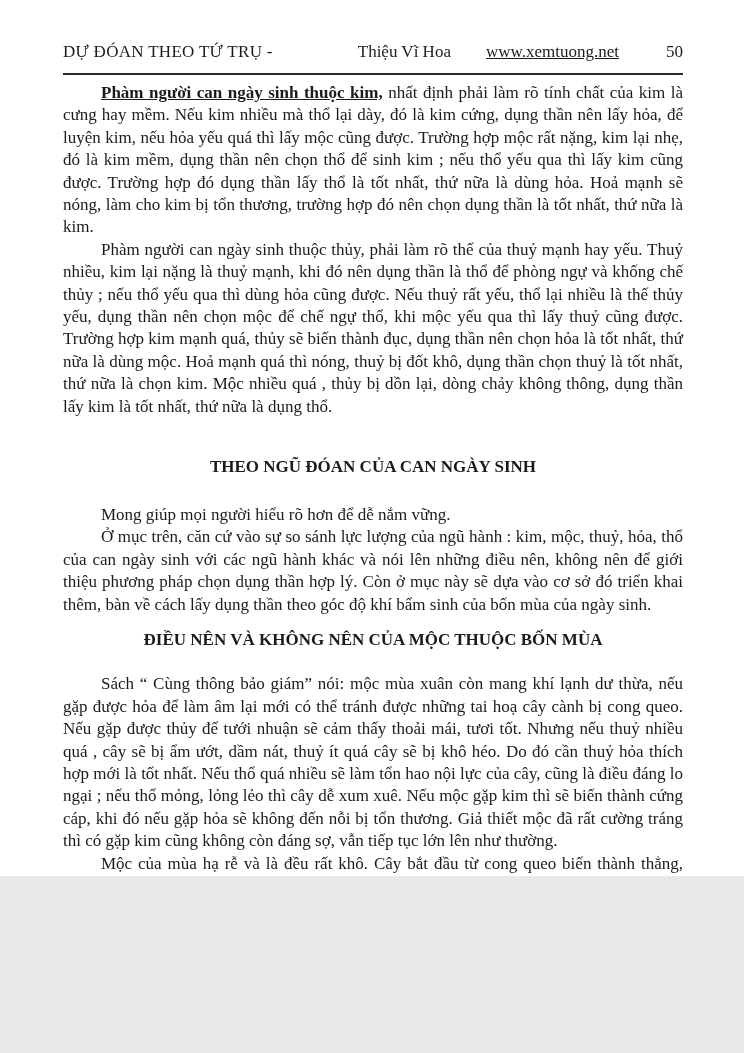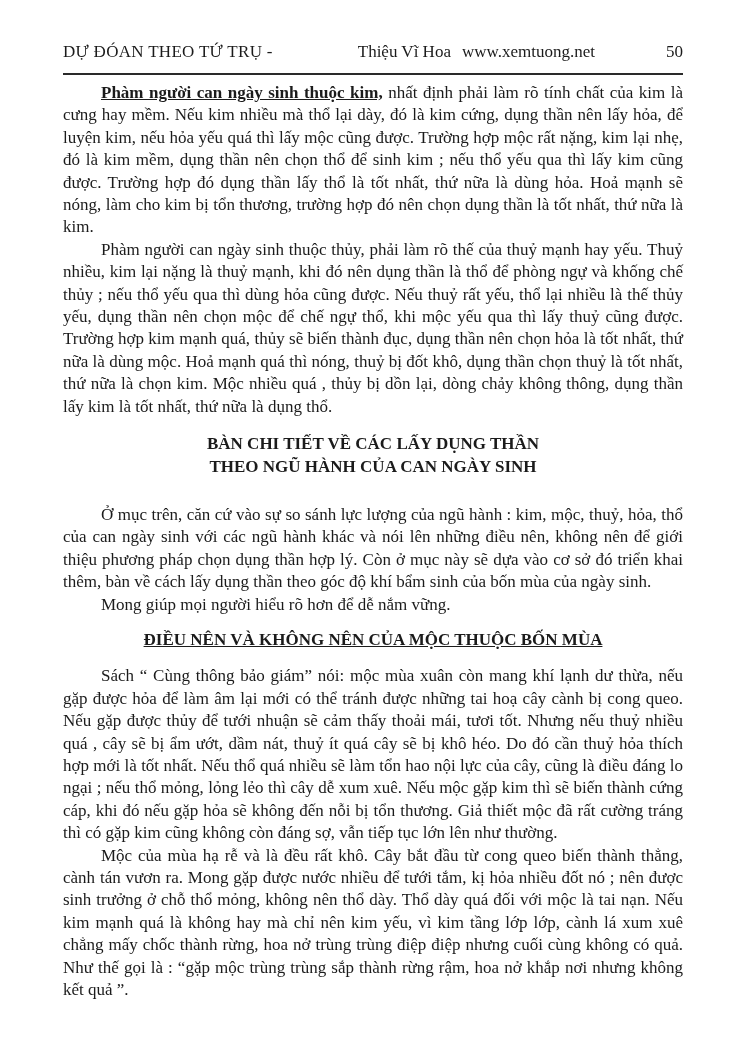--- a/index.html
+++ b/index.html
@@ -3,41 +3,42 @@
 <meta charset="utf-8">
 <style>
   html, body {
     margin: 0;
     padding: 0;
     background: #e8e8e8;
   }
   .page {
     position: relative;
     width: 744px;
-    height: 1053px;
+    height: 876px;
     margin: 0 auto;
     background: #ffffff;
     box-sizing: border-box;
     padding: 42px 61px 0 63px;
     color: #1b1b1b;
     font-family: "Liberation Serif", "DejaVu Serif", serif;
     overflow: hidden;
   }
   .hdr {
     display: flex;
     align-items: baseline;
     font-size: 17px;
     line-height: 20px;
     white-space: nowrap;
   }
   .hdr-title { letter-spacing: 0.3px; }
   .hdr-author { margin-left: 85px; }
   .hdr-site {
     margin-left: auto;
-    margin-right: 71px;
+    margin-right: 47px;
+    text-decoration: underline;
     color: inherit;
     cursor: pointer;
   }
   .hdr-page { }
   .rule {
     border: none;
     border-top: 2px solid #2a2a2a;
     margin: 11px 0 7px 0;
   }
   .body-text {
@@ -48,21 +49,21 @@
   .body-text p { margin: 0; }
   p.indent { text-indent: 38px; }
   .sec-heading {
     font-size: 17px;
     font-weight: bold;
     text-align: center;
     line-height: 22.4px;
     margin: 15px 0 26px 0;
     text-indent: 0;
   }
-  .sec-heading.single { margin: 13px 0 14px 0; text-decoration: underline; }
+  .sec-heading.single { margin: 13px 0 22px 0; }
   b.lead { font-weight: bold; text-decoration: underline; }
 </style>
 </head>
 <body>
 
 <div class="page">
 
   <div class="hdr">
     <span class="hdr-title">DỰ ĐÓAN THEO TỨ TRỤ -</span>
     <span class="hdr-author">Thiệu Vĩ  Hoa</span>
@@ -72,25 +73,25 @@
 
   <hr class="rule">
 
   <div class="body-text">
 
 
     <p class="indent"><b class="lead">Phàm người can ngày sinh thuộc kim,</b><span> nhất định phải làm rõ tính chất của kim là cưng hay mềm. Nếu kim nhiều mà thổ lại dày, đó là kim cứng, dụng thần nên lấy hỏa, để luyện kim, nếu hỏa yếu quá thì lấy mộc cũng được. Trường hợp mộc rất nặng, kim lại nhẹ, đó là kim mềm, dụng thần nên chọn thổ để sinh kim ; nếu thổ yếu qua thì lấy kim cũng được. Trường hợp đó dụng thần lấy thổ là tốt nhất, thứ nữa là dùng hỏa. Hoả mạnh sẽ nóng, làm cho kim bị tổn thương, trường hợp đó nên chọn dụng thần là tốt nhất, thứ nữa là kim.</span></p>
 
     <p class="indent">Phàm người can ngày sinh thuộc thủy, phải làm rõ thế của thuỷ mạnh hay yếu. Thuỷ nhiều, kim lại nặng là thuỷ mạnh, khi đó nên dụng thần là thổ để phòng ngự và khống chế thủy ; nếu thổ yếu qua thì dùng hỏa cũng được. Nếu thuỷ rất yếu, thổ lại nhiều là thế thủy yếu, dụng thần nên chọn mộc để chế ngự thổ, khi mộc yếu qua thì lấy thuỷ cũng được. Trường hợp kim mạnh quá, thủy sẽ biến thành đục, dụng thần nên chọn hỏa là tốt nhất, thứ nữa là dùng mộc. Hoả mạnh quá thì nóng, thuỷ bị đốt khô, dụng thần chọn thuỷ là tốt nhất, thứ nữa là chọn kim. Mộc nhiều quá , thủy bị dồn lại, dòng chảy không thông, dụng thần lấy kim là tốt nhất, thứ nữa là dụng thổ.</p>
 
-    <h2 class="sec-heading"><span>BÀN CHI TIẾT VỀ CÁC LẤY DỤNG THẦN</span><br><span>THEO NGŨ HÀNH CỦA CAN  NGÀY SINH</span></h2>
+    <h2 class="sec-heading"><br><span>THEO NGŨ ĐÓAN CỦA CAN  NGÀY SINH</span></h2>
+
+    <p class="indent">Mong giúp mọi người hiểu rõ hơn để dễ nắm vững.</p>
 
     <p class="indent">Ở mục trên, căn cứ vào sự so sánh lực lượng của ngũ hành : kim, mộc, thuỷ, hỏa, thổ của can ngày sinh với các ngũ hành khác và nói lên những điều nên, không nên để giới thiệu phương pháp chọn dụng thần hợp lý. Còn ở mục này sẽ dựa vào cơ sở đó triển khai thêm, bàn về cách lấy dụng thần theo góc độ khí bẩm sinh của bốn mùa của ngày sinh.</p>
-
-    <p class="indent">Mong giúp mọi người hiểu rõ hơn để dễ nắm vững.</p>
 
     <h2 class="sec-heading single"><span>ĐIỀU NÊN VÀ KHÔNG NÊN CỦA MỘC THUỘC BỐN MÙA</span></h2>
 
     <p class="indent">Sách “ Cùng thông bảo giám” nói: mộc mùa xuân còn mang khí lạnh dư thừa, nếu gặp được hỏa để làm âm lại mới có thể tránh được những tai hoạ cây cành bị cong queo. Nếu gặp được thủy để tưới nhuận sẽ cảm thấy thoải mái, tươi tốt. Nhưng nếu thuỷ nhiều quá , cây sẽ bị ẩm ướt, dầm nát, thuỷ ít quá cây sẽ bị khô héo. Do đó cần thuỷ hỏa thích hợp mới là tốt nhất. Nếu thổ quá nhiều sẽ làm tổn hao nội lực của cây, cũng là điều đáng lo ngại ; nếu thổ mỏng, lỏng lẻo thì cây dễ xum xuê. Nếu mộc gặp kim thì sẽ biến thành cứng cáp, khi đó nếu gặp hỏa sẽ không đến nỗi bị tổn thương. Giả thiết mộc đã rất cường tráng thì có gặp kim cũng không còn đáng sợ, vẫn tiếp tục lớn lên như thường.</p>
 
     <p class="indent">Mộc của mùa hạ rễ và là đều rất khô. Cây bắt đầu từ cong queo biến thành thẳng, cành tán vươn ra. Mong gặp được nước nhiều để tưới tắm, kị hỏa nhiều đốt nó ; nên được sinh trưởng ở chỗ thổ mỏng, không nên thổ dày. Thổ dày quá đối với mộc là tai nạn. Nếu kim mạnh quá là không hay mà chỉ nên kim yếu, vì kim tầng lớp lớp, cành lá  xum xuê chẳng mấy chốc thành rừng, hoa nở trùng trùng điệp điệp nhưng cuối cùng không có quả. Như thế gọi là : “gặp mộc trùng trùng sắp thành rừng rậm, hoa nở khắp nơi nhưng không kết quả ”.</p>
 
   </div>
 
 </div>

